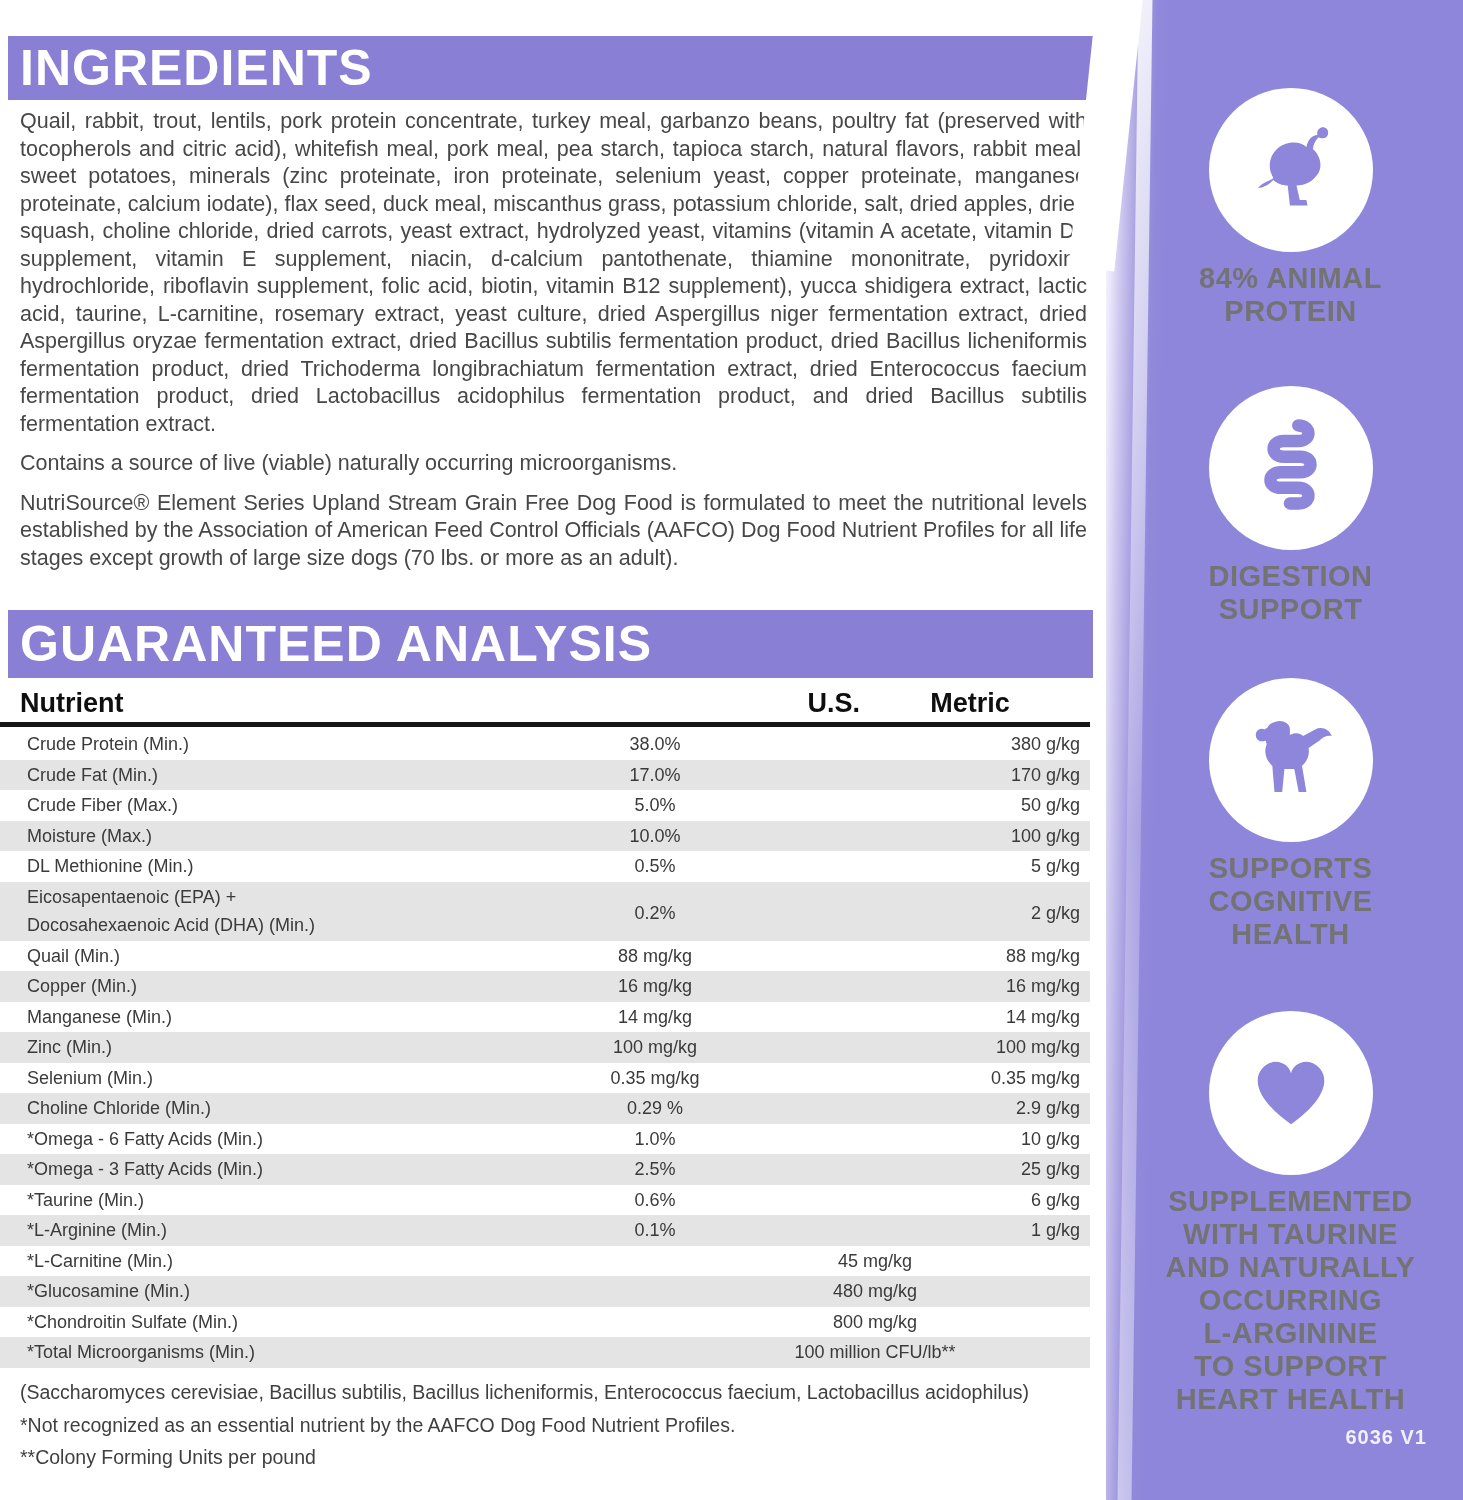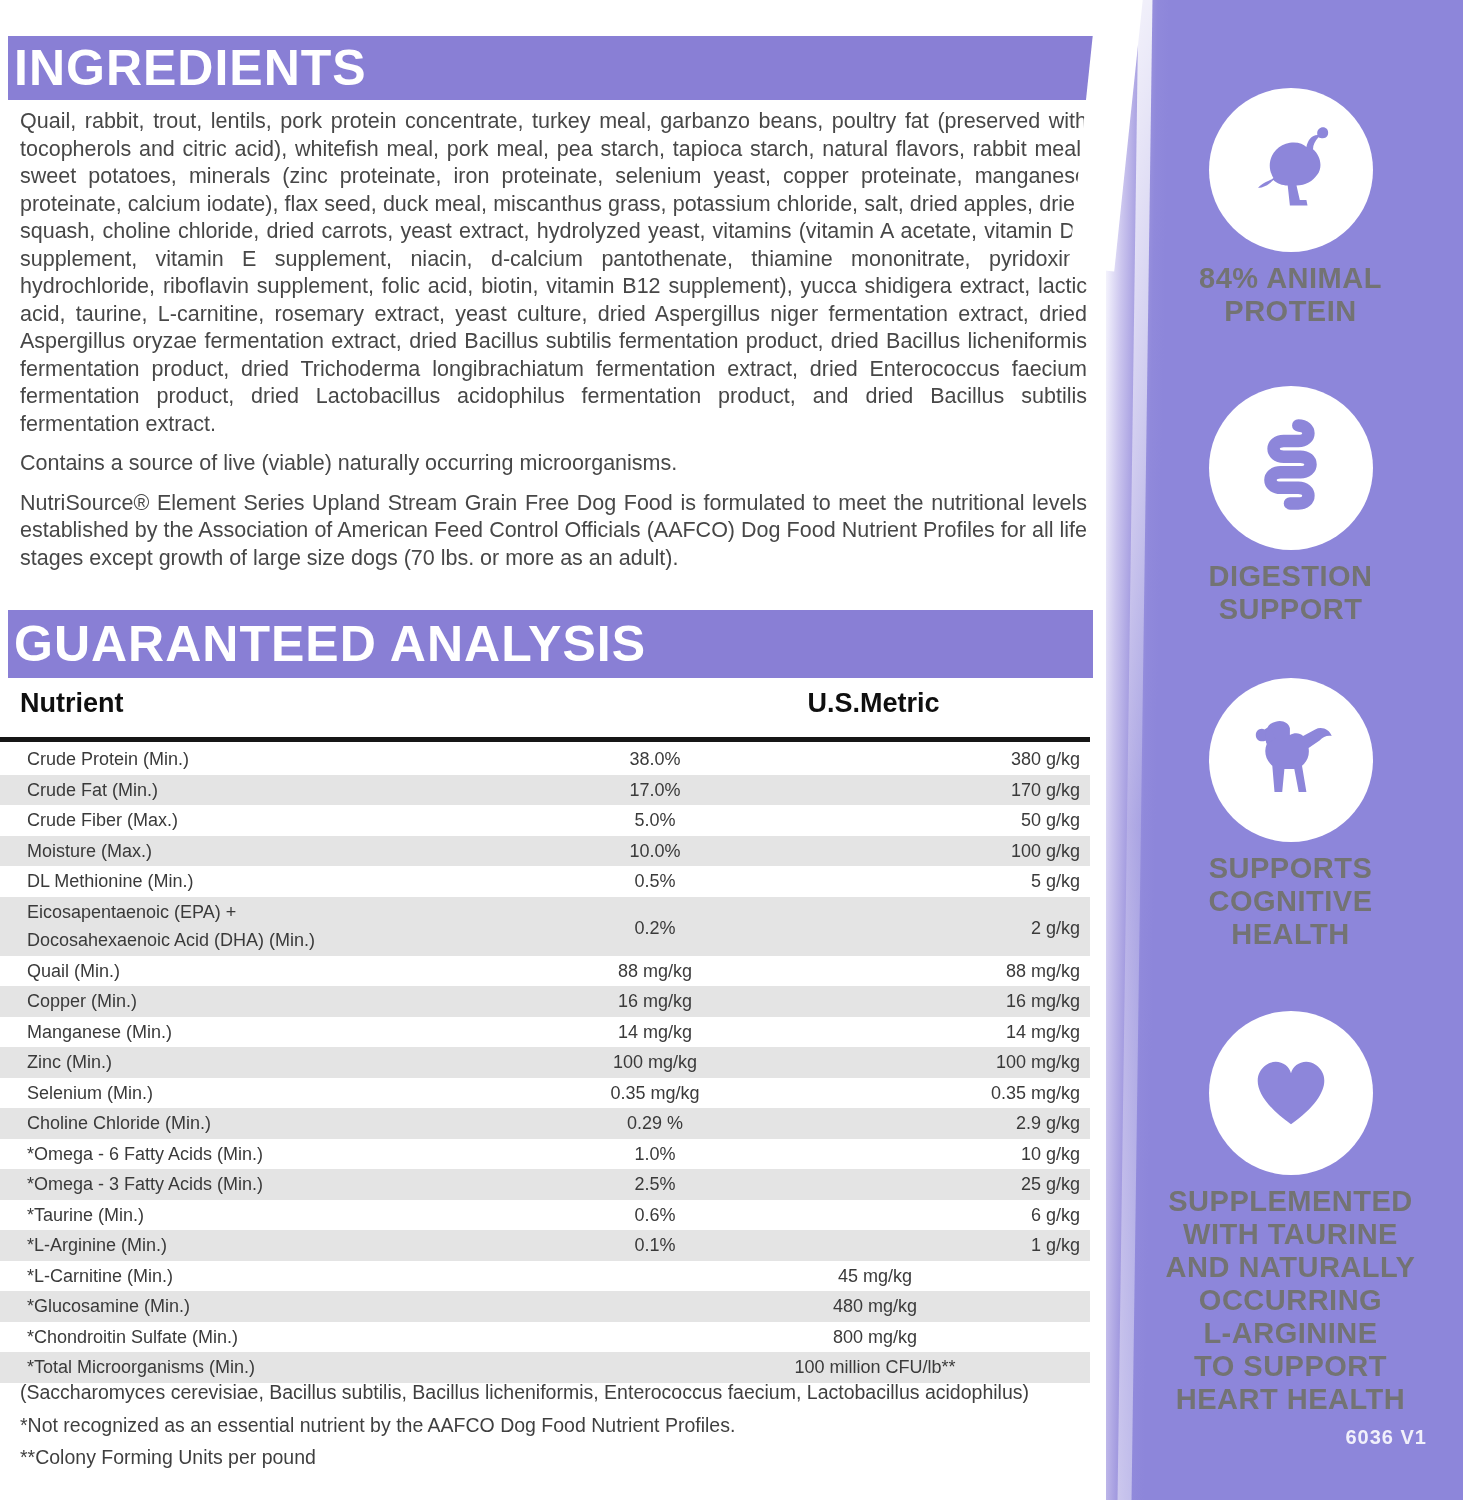--- a/index.html
+++ b/index.html
@@ -10,39 +10,39 @@
   
   .band{
     position:absolute; left:8px; width:1085px;
     background:var(--band-purple,#897fd5);
     display:flex; align-items:center;
   }
   .band-ingredients{ top:36px; height:64px; }
   .band-analysis{ top:610px; height:68px; }
   .band .band-title{
     color:#ffffff; font-weight:bold; font-size:50px; letter-spacing:1px;
-    padding-left:6px; white-space:nowrap;
+    padding-left:12px; white-space:nowrap;
   }
   
   .paragraphs{ position:absolute; left:20px; top:108px; width:1067px; }
   .paragraphs p{
     margin:0 0 12px 0; color:var(--body-text,#474747);
     font-size:21.5px; line-height:27.5px;
   }
   .justify{ text-align:justify; }
   
   .ga-table{ position:absolute; left:0; top:688px; width:1090px; color:var(--table-text,#3a3a3a); }
   .thead{
     display:grid; grid-template-columns:450px 410px 230px;
     font-weight:bold; font-size:27px; color:#0f0f0f;
-    padding-bottom:18px; border-bottom:5px solid #161616;
+    padding-bottom:3px; border-bottom:5px solid #161616;
   }
   .thead .h-n{ padding-left:20px; }
   .thead .h-u{ text-align:right; }
-  .thead .h-m{ text-align:left; padding-right:10px; }
+  .thead .h-m{ text-align:center; padding-right:10px; }
   .tbody{ padding-top:2px; }
   .row{
     display:grid; grid-template-columns:450px 410px 230px;
     align-items:center; min-height:30.5px; font-size:18px; line-height:28px;
   }
   .row.striped{ background:var(--stripe-gray,#e4e4e4); }
   .row.merged{ grid-template-columns:450px 640px; }
   .row .n{ padding-left:27px; }
   .row .u{ text-align:center; }
   .row .m{ text-align:right; padding-right:10px; }

